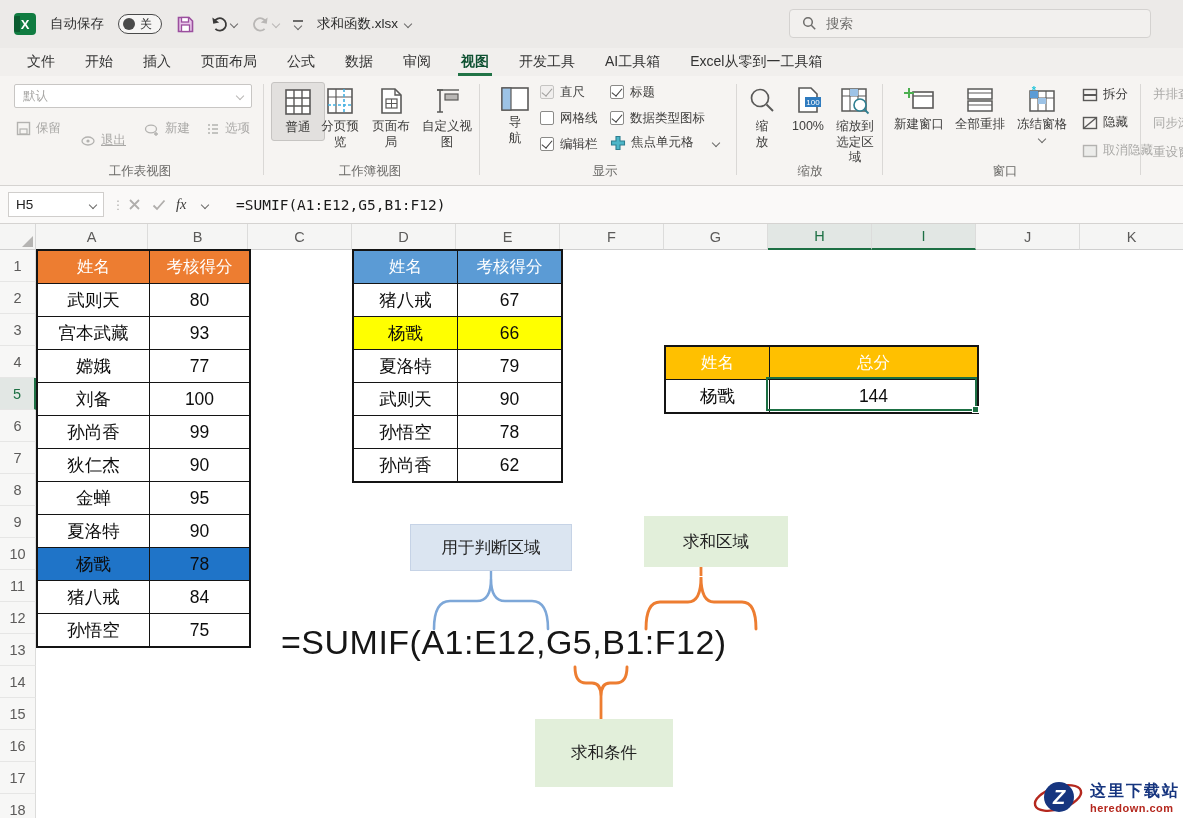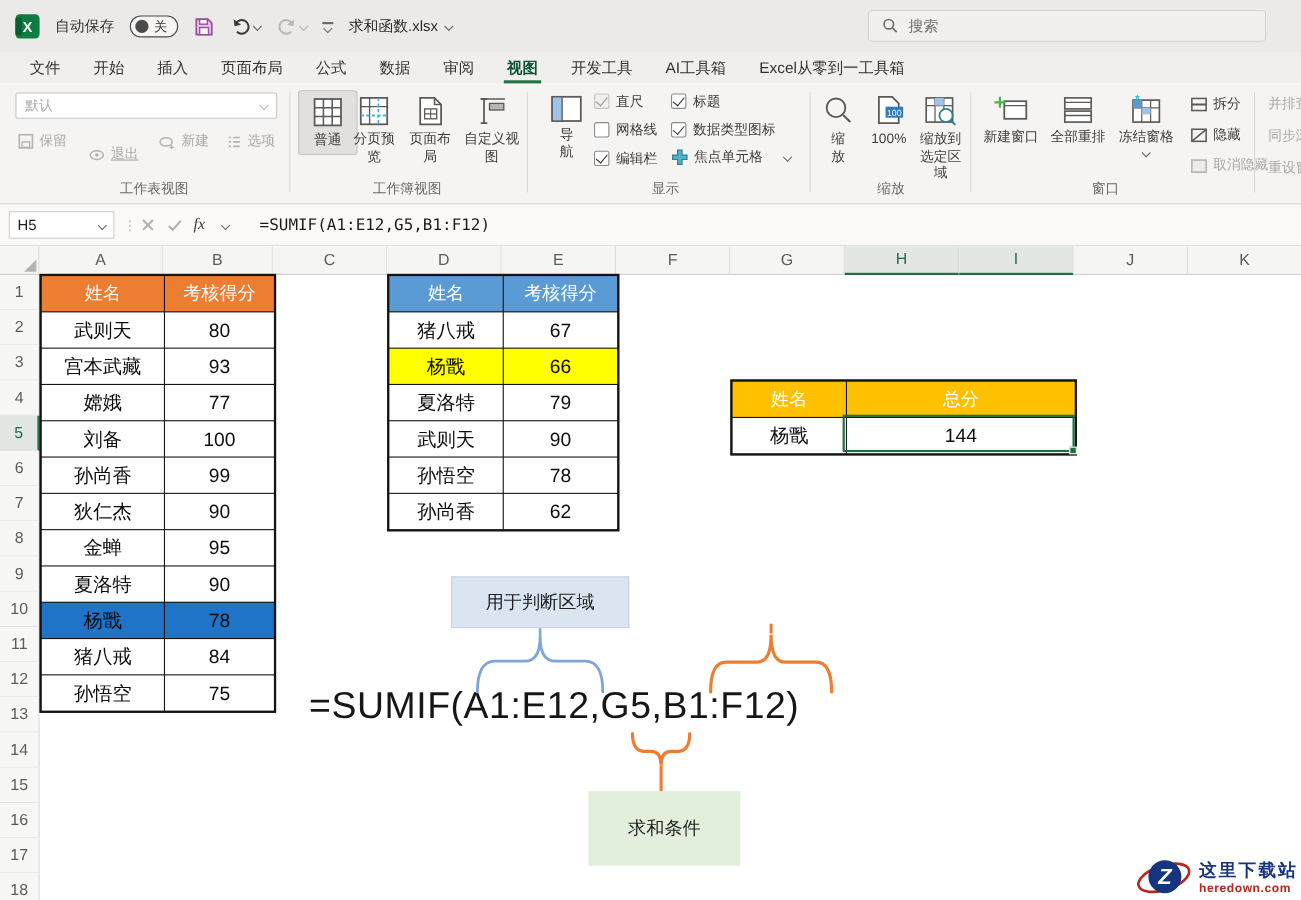--- a/index.html
+++ b/index.html
@@ -470,20 +470,21 @@
     <div class="cell head t3h" style="background: rgb(255, 192, 0);">姓名</div>
     <div class="cell head t3h" style="background: rgb(255, 192, 0);">总分</div>
     <div class="cell">杨戬</div>
     <div class="cell">144</div>
   </div>
   <div id="sel-cell">
     <div class="handle"></div>
   </div>
 
   <div class="note-box" id="judge-box" style="background: rgb(219, 229, 241);">用于判断区域</div>
+  <div class="note-box" id="sumrange-box" style="background: rgb(226, 239, 218);">求和区域</div>
   <div class="note-box" id="cond-box" style="background: rgb(226, 239, 218);">求和条件</div>
   <div id="big-formula">=SUMIF(A1:E12,G5,B1:F12)</div>
   <svg id="braces">
 
     <path d="M491 347 V355" stroke="#7da7d8" stroke-width="2.4" fill="none"></path>
     <path d="M434 405 Q434 377 450 377 L477 377 Q491 377 491 355 Q491 377 505 377 L532 377 Q548 377 548 405" stroke="#7da7d8" stroke-width="2.6" fill="none" stroke-linecap="round"></path>
 
     <path d="M701 343 V352" stroke="#ED7D31" stroke-width="2.8" fill="none"></path>
     <path d="M646 405 Q646 378 660 378 L688 378 Q701 378 701 353 Q701 378 714 378 L742 378 Q756 378 756 405" stroke="#ED7D31" stroke-width="2.9" fill="none" stroke-linecap="round"></path>
 

